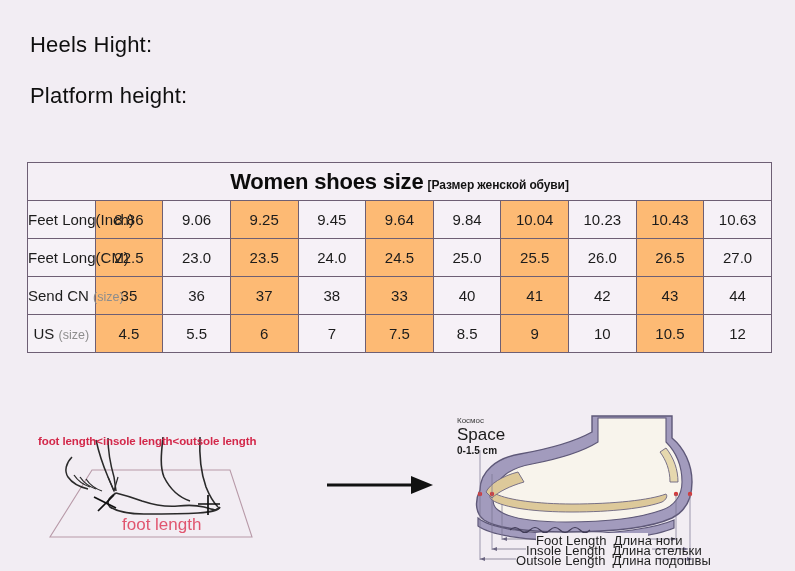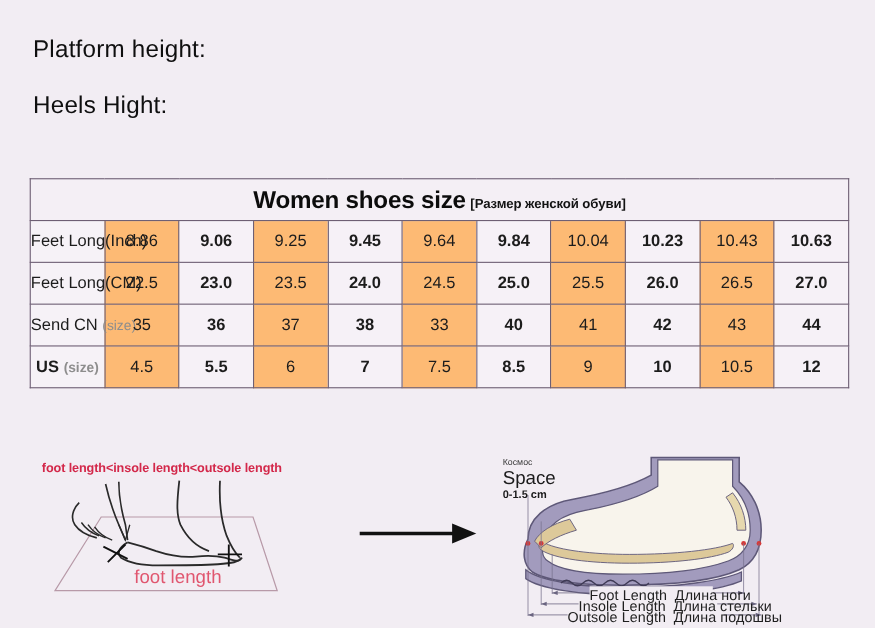--- a/index.html
+++ b/index.html
@@ -84,44 +84,43 @@
     width: 137px;
     text-align: left;
     padding-left: 9px;
     font-size: 15.5px;
     background: #f6f2f7;
     color: #111;
     white-space: nowrap;
   }
   td.row-label.center {
     padding-left: 0;
-    font-weight: bold;
   }
   .lbl-small {
     font-size: 12.5px;
     color: #8d8d8d;
   }
   
   td.col-dark { background: #fdba74; }
-  td.col-light { background: #f6f1f7; font-weight: bold; }
+  td.col-light { background: #f6f1f7; }
   td.cm-val { color: #c4768f; }
   td.big-label { font-size: 17px; }
 
   
   .diagram-left {
     position: absolute;
     left: 30px;
     top: 415px;
     width: 300px;
     height: 150px;
   }
   .diagram-left .cap-top {
     position: absolute;
     left: 8px;
-    top: 5px;
+    top: 20px;
     font-size: 11.5px;
     font-weight: bold;
     color: #d3284a;
     white-space: nowrap;
     letter-spacing: -0.1px;
   }
   .diagram-left .cap-foot {
     position: absolute;
     left: 92px;
     top: 100px;
@@ -177,22 +176,22 @@
   }
   .meas-label .en { color: #1f1f1f; }
   .meas-label .ru { color: #1f1f1f; margin-left: 7px; }
 </style>
 </head>
 <body>
 
 <div class="page">
 
   <div class="headings">
+    <div class="heading-line">Heels Hight:</div>
     <div class="heading-line">Platform height:</div>
-    <div class="heading-line">Heels Hight:</div>
   </div>
 
   <div class="size-table-wrap">
     <table class="size-table">
       <tbody>
         <tr>
           <td class="title-cell" colspan="11">
             <span class="title-main">Women shoes size</span>
             <span class="title-sub">[Размер женской обуви]</span>
           </td>

